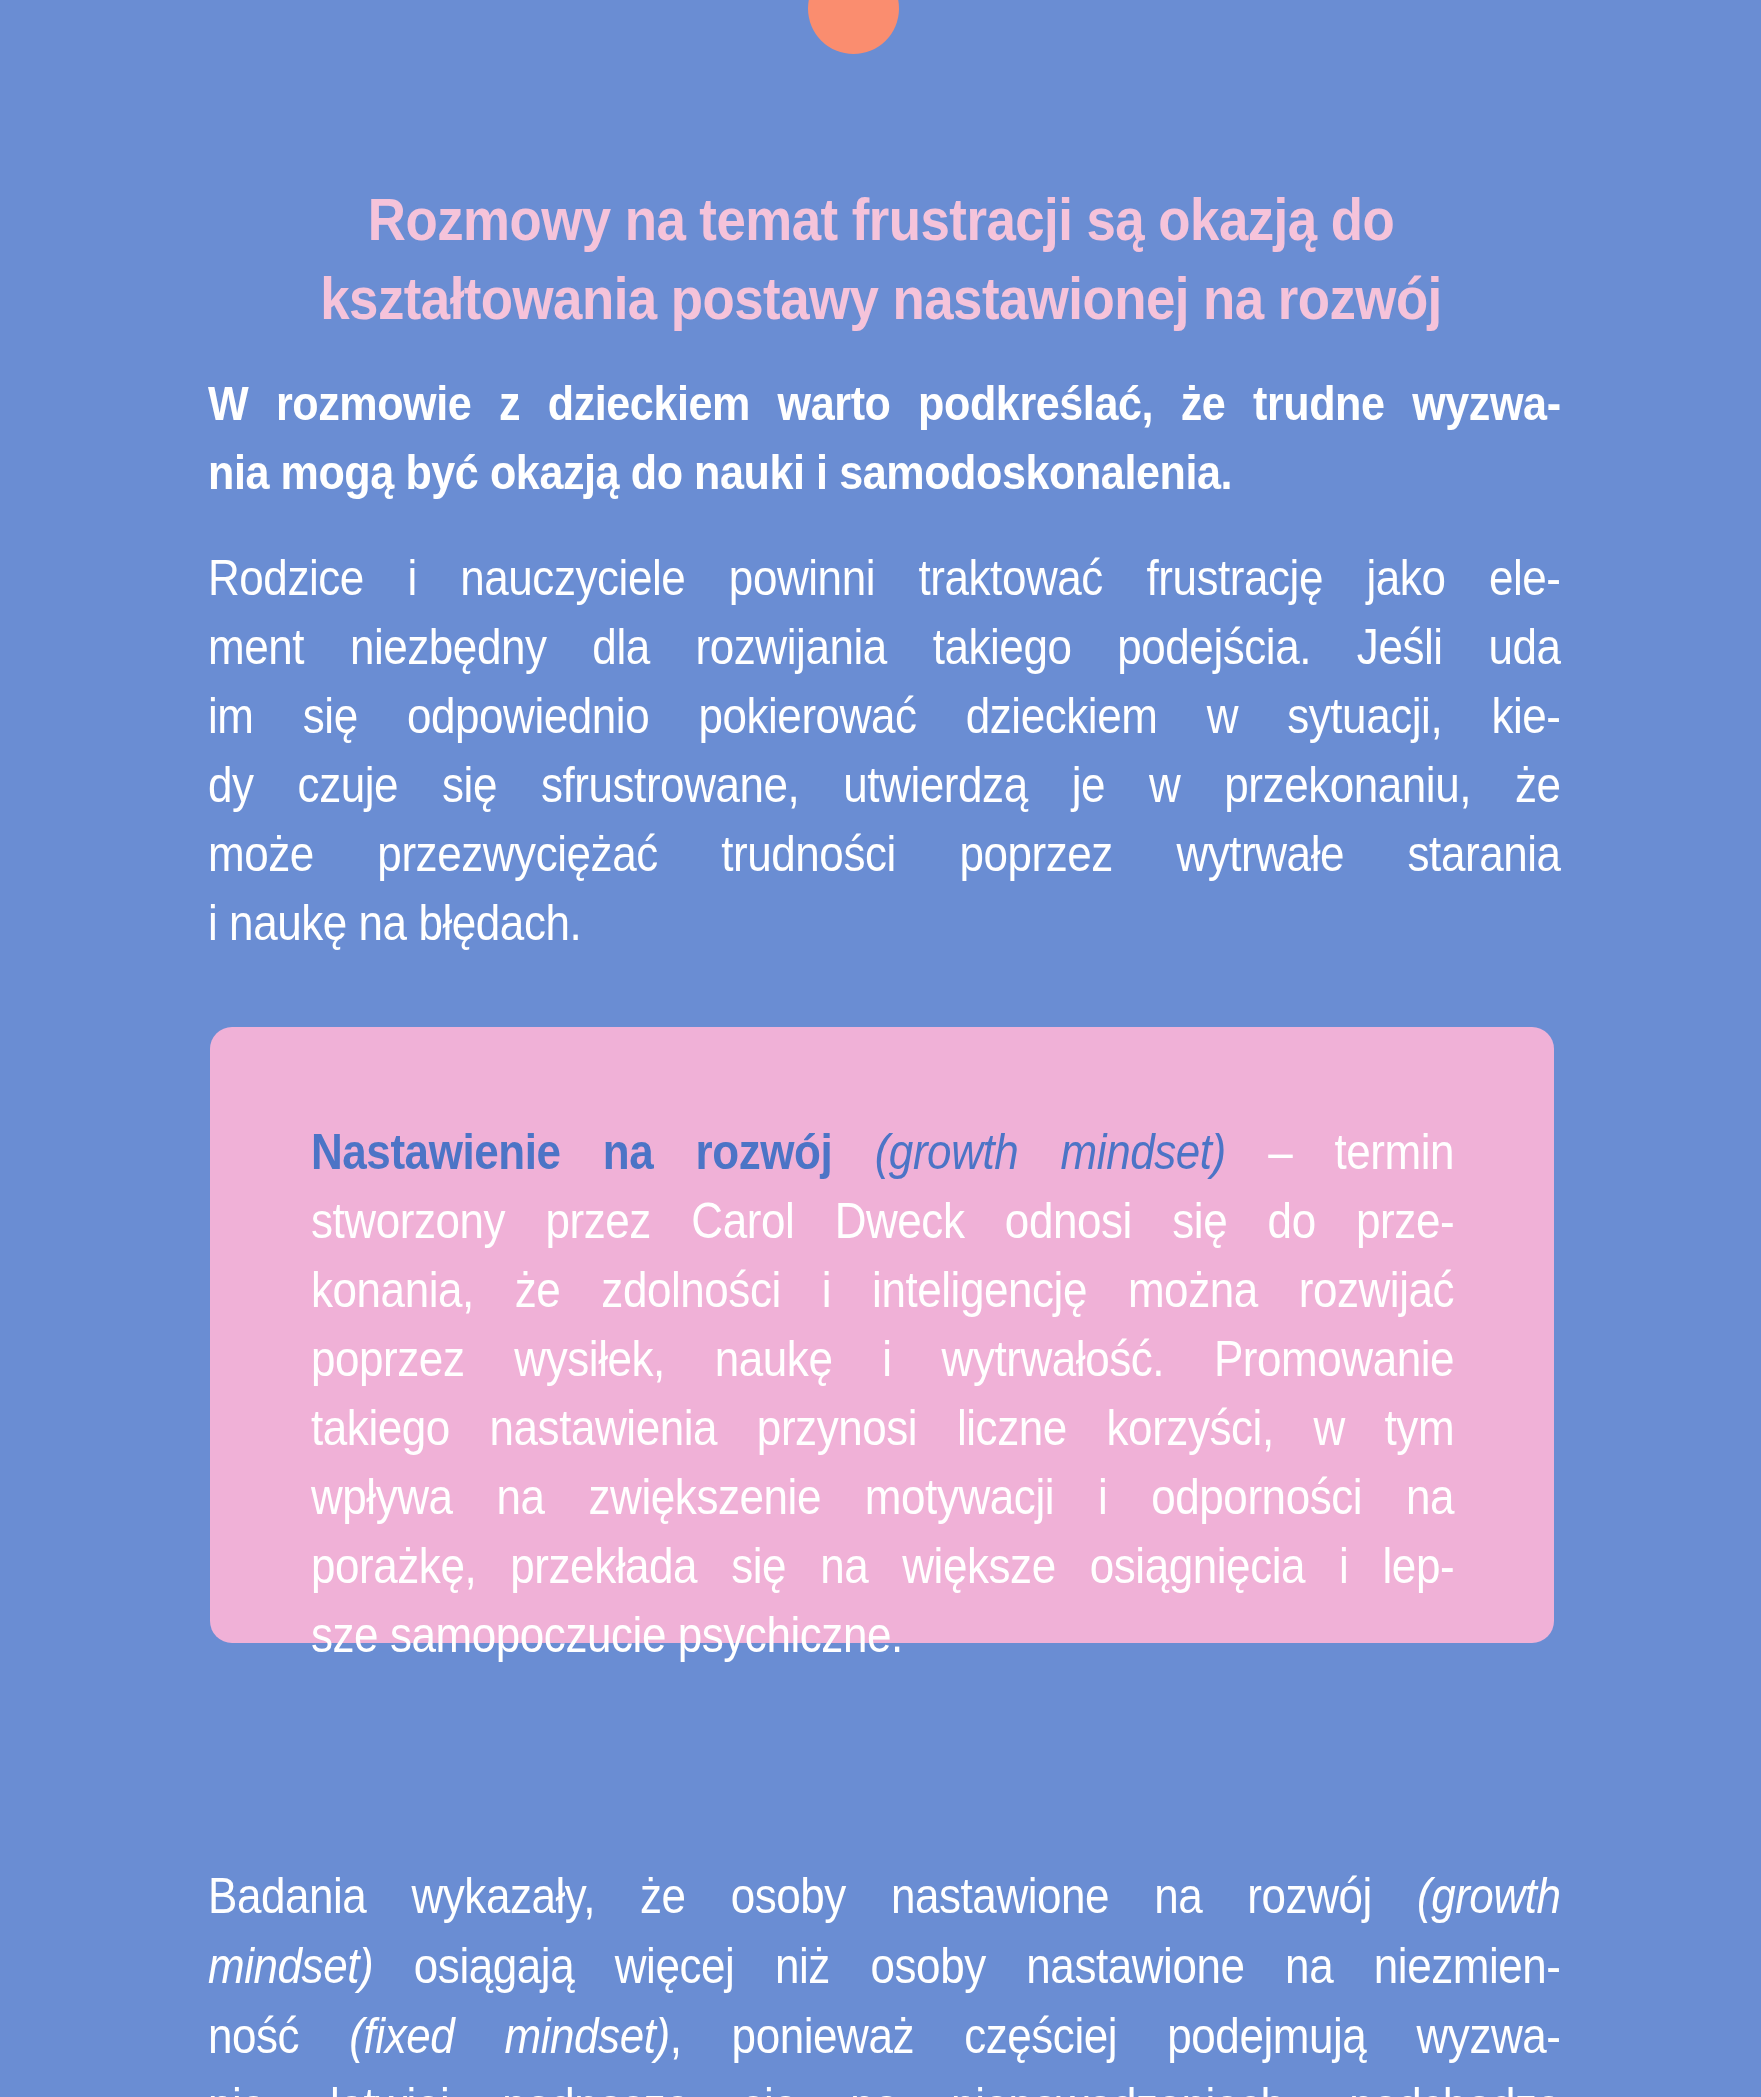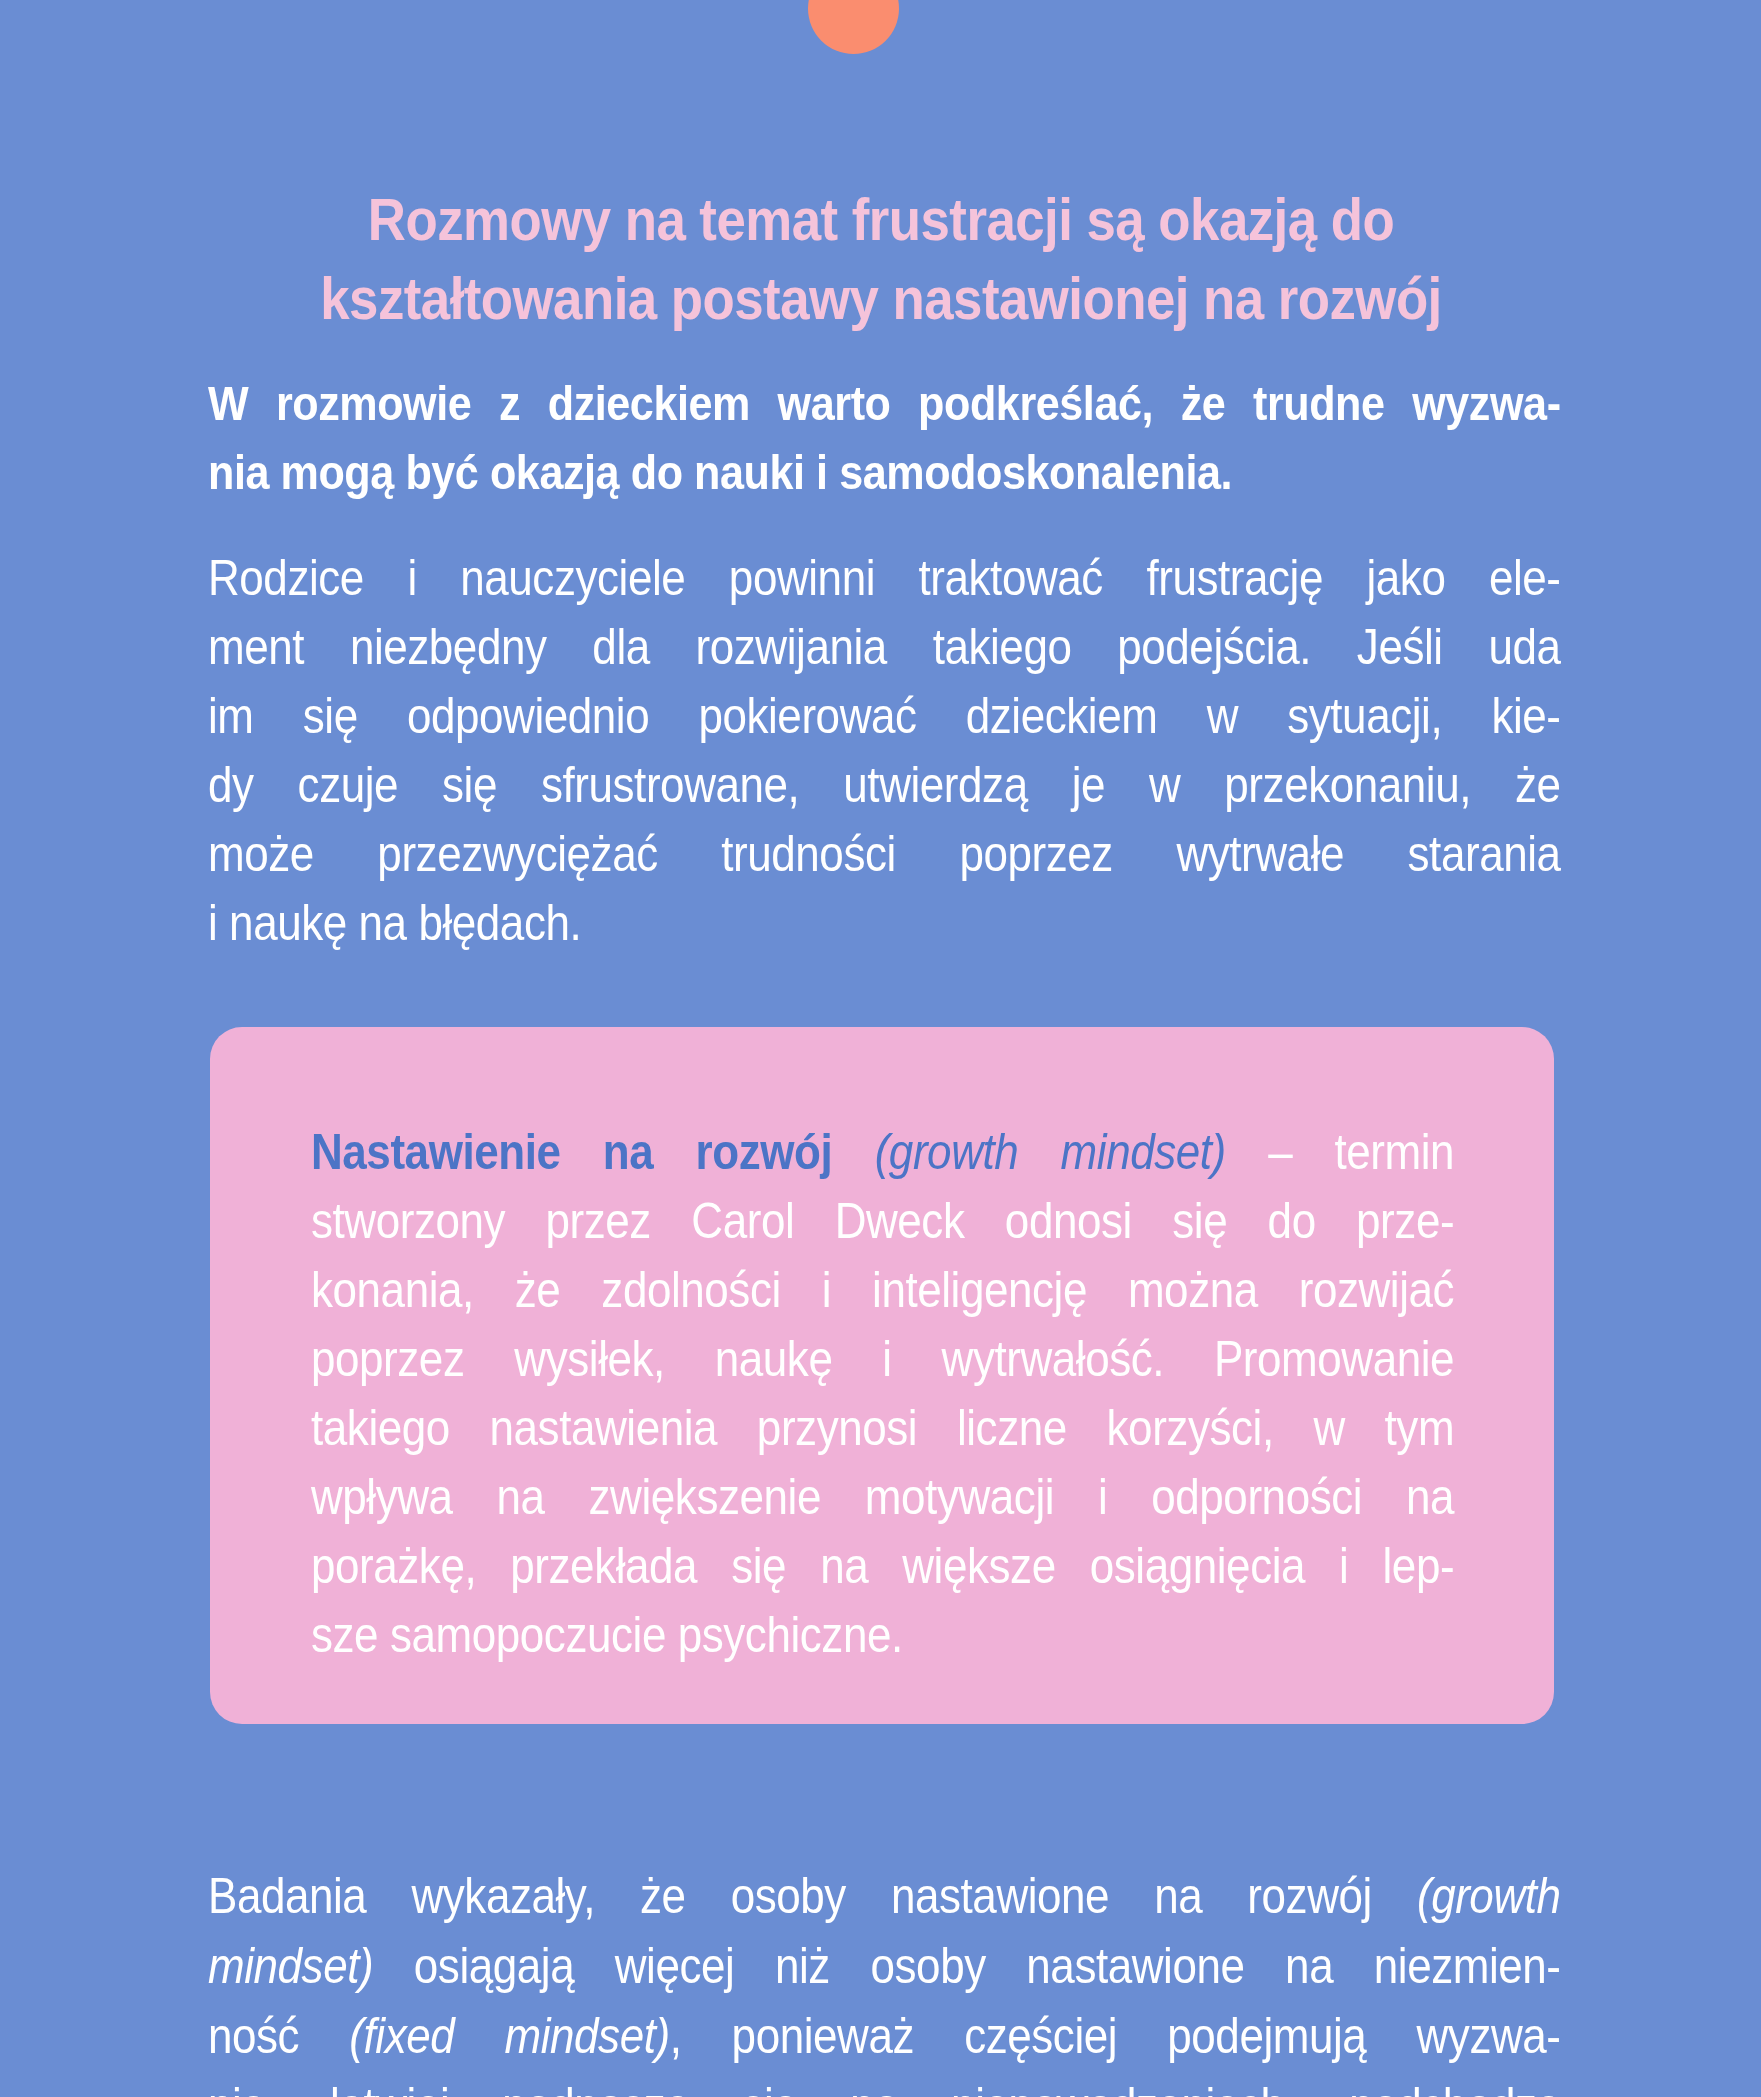--- a/index.html
+++ b/index.html
@@ -24,22 +24,22 @@
   .title {
     position: absolute; left: 168px; top: 180px; width: 1426px;
     color: #f5c3da; font-weight: 700; font-size: 60px; line-height: 79px;
     text-align: center;
   }
   .para { position: absolute; left: 208px; width: 1537px; }
   .p-intro { top: 369px; font-size: 49px; line-height: 69px; font-weight: 700; }
   .p-development { top: 544px; font-size: 50px; line-height: 69px; font-weight: 400; }
   .p-research { top: 1861px; font-size: 50px; line-height: 70px; font-weight: 400; }
   .infobox {
-    position: absolute; left: 210px; top: 1027px; width: 1344px; height: 697px;
-    background: #f0b1d7; border-radius: 32px;
+    position: absolute; left: 210px; top: 1027px; width: 1344px; height: 616px;
+    background: #f0b1d7; border-radius: 22px;
   }
   .infobox-text {
     position: absolute; left: 101px; top: 91px; width: 1299px;
     font-size: 50px; line-height: 69px; color: #ffffff; font-weight: 400;
   }
   .term { color: #4c74c6; font-weight: 700; }
   .term-note { color: #4c74c6; font-style: italic; font-weight: 400; }
   .it { font-style: italic; }
 </style>
 </head>

